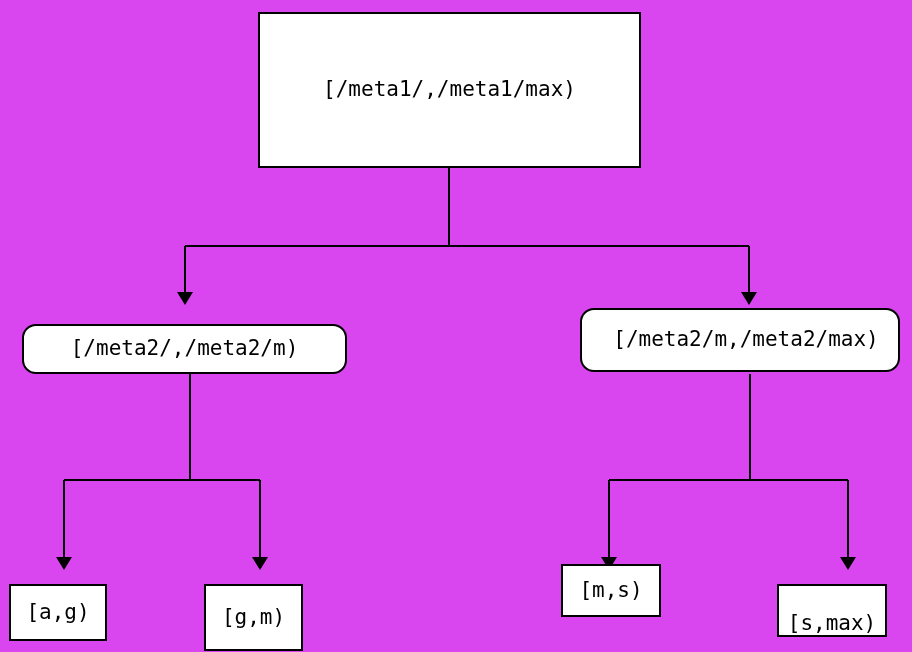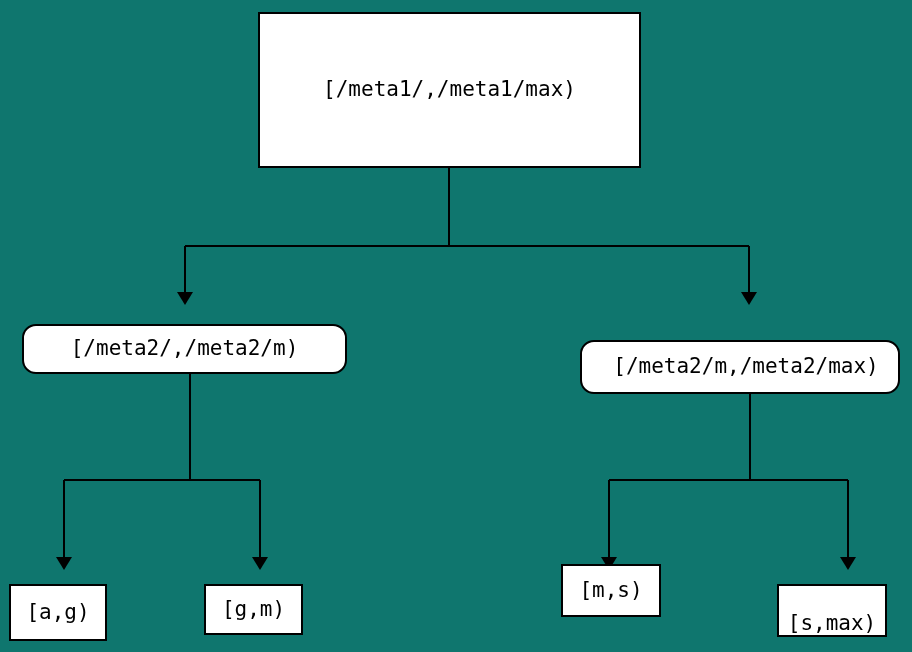--- a/index.html
+++ b/index.html
@@ -8,21 +8,21 @@
     padding: 0;
     background: #ffffff;
   }
   body {
     font-family: "DejaVu Sans Mono", "Liberation Mono", monospace;
   }
   #diagram-canvas {
     position: relative;
     width: 912px;
     height: 652px;
-    background: #0f766e;
+    background: #d946ef;
     overflow: hidden;
   }
   #diagram-svg {
     position: absolute;
     left: 0;
     top: 0;
     width: 912px;
     height: 652px;
     display: block;
   }
@@ -93,29 +93,29 @@
   </svg>
 
   <div class="node-box level-root" style="left:258px; top:12px; width:383px; height:156px;">
     <span class="node-label">[/meta1/,/meta1/max)</span>
   </div>
 
   <div class="node-box level-inner" style="left:22px; top:324px; width:325px; height:50px;">
     <span class="node-label">[/meta2/,/meta2/m)</span>
   </div>
 
-  <div class="node-box level-inner" style="left:580px; top:340px; width:320px; height:54px;padding-left:12px;">
+  <div class="node-box level-inner" style="left:580px; top:308px; width:320px; height:64px;padding-left:12px;">
     <span class="node-label">[/meta2/m,/meta2/max)</span>
   </div>
 
   <div class="node-box level-leaf" style="left:9px; top:584px; width:98px; height:57px;">
     <span class="node-label">[a,g)</span>
   </div>
 
-  <div class="node-box level-leaf" style="left:204px; top:584px; width:99px; height:51px;">
+  <div class="node-box level-leaf" style="left:204px; top:584px; width:99px; height:67px;">
     <span class="node-label">[g,m)</span>
   </div>
 
   <div class="node-box level-leaf" style="left:553px; top:564px; width:100px; height:53px;margin-left:8px;">
     <span class="node-label">[m,s)</span>
   </div>
 
   <div class="node-box level-leaf" style="left:777px; top:584px; width:110px; height:53px;align-items:flex-end;">
     <span class="node-label">[s,max)</span>
   </div>

